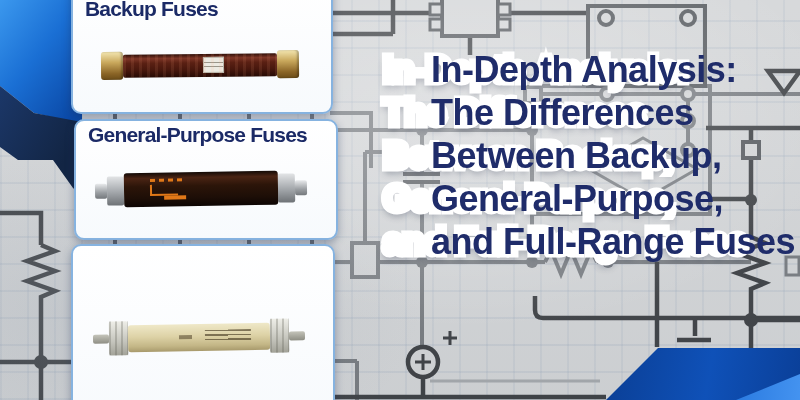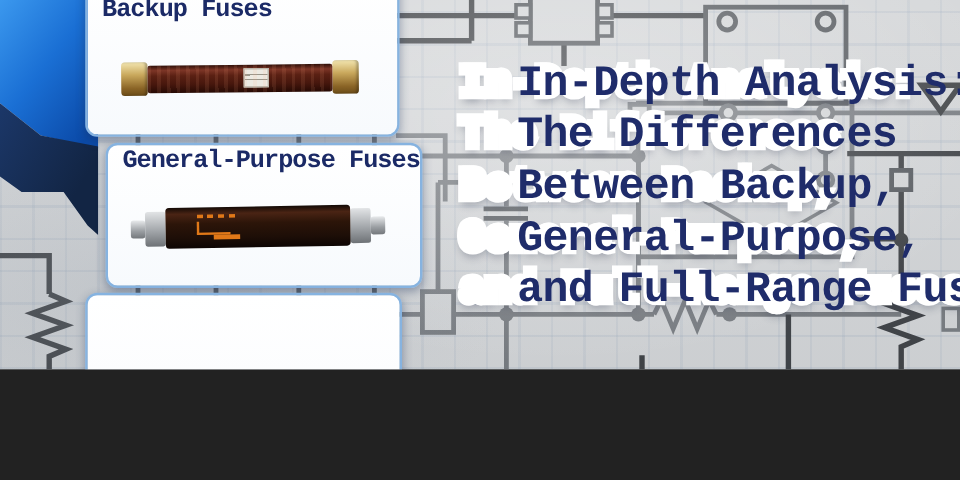--- a/index.html
+++ b/index.html
@@ -1,19 +1,19 @@
 <!DOCTYPE html>
 <html style="--background: #d3d5d7; --title-text: #1f2c6a; --card-label: #1b2a66; --schematic-dark: #3a3d41; --schematic-mid: #75797e; --accent-blue: #1a6fd4; --accent-navy: #15294e; --accent-bottom-blue: #0f51b8; --fuse-backup-body: #5a2013; --fuse-general-body: #2c1509; --fuse-fullrange-body: #ddd2a6;"><head>
 <meta charset="utf-8">
 <style>
   html,body{margin:0;padding:0;background:#222;}
   .stage{
-    position:relative;width:800px;height:308px;overflow:hidden;
+    position:relative;width:800px;height:400px;overflow:hidden;
     background:var(--background,#d3d5d7);
-    font-family:Liberation Mono, monospace;
+    font-family:Liberation Sans, sans-serif;
   }
   
   .grid{
     position:absolute;inset:0;z-index:0;
     background-image:
       repeating-linear-gradient(0deg, rgba(135,155,180,.17) 0 2px, transparent 2px 27px),
       repeating-linear-gradient(90deg, rgba(135,155,180,.14) 0 2px, transparent 2px 27px);
   }
   .texture{
     position:absolute;inset:0;z-index:2;pointer-events:none;
@@ -54,21 +54,21 @@
     clip-path:polygon(0 26px,64px 0,64px 26px);
   }
 
   
   .card{
     position:absolute;z-index:5;background:linear-gradient(180deg,#ffffff,#f7fafd);
     border:2px solid #86b3e0;border-radius:10px;
     box-shadow:0 3px 8px rgba(30,50,90,.38);
   }
   .card-1{left:71px;top:-20px;width:258px;height:130px;}
-  .card-2{left:88px;top:119px;width:260px;height:117px;}
+  .card-2{left:74px;top:119px;width:260px;height:117px;}
   .card-3{left:71px;top:244px;width:260px;height:170px;}
   .card-label{
     font-weight:bold;font-size:21px;letter-spacing:-0.8px;
     color:var(--card-label,#1b2a66);padding:2px 12px 0;white-space:nowrap;line-height:24px;
   }
   .card-1 .card-label{padding-top:15px;}
 
   
   .fuse{position:absolute;display:flex;align-items:center;}
   .fuse-1{left:28px;top:68px;width:198px;height:30px;transform:rotate(-0.6deg);}

